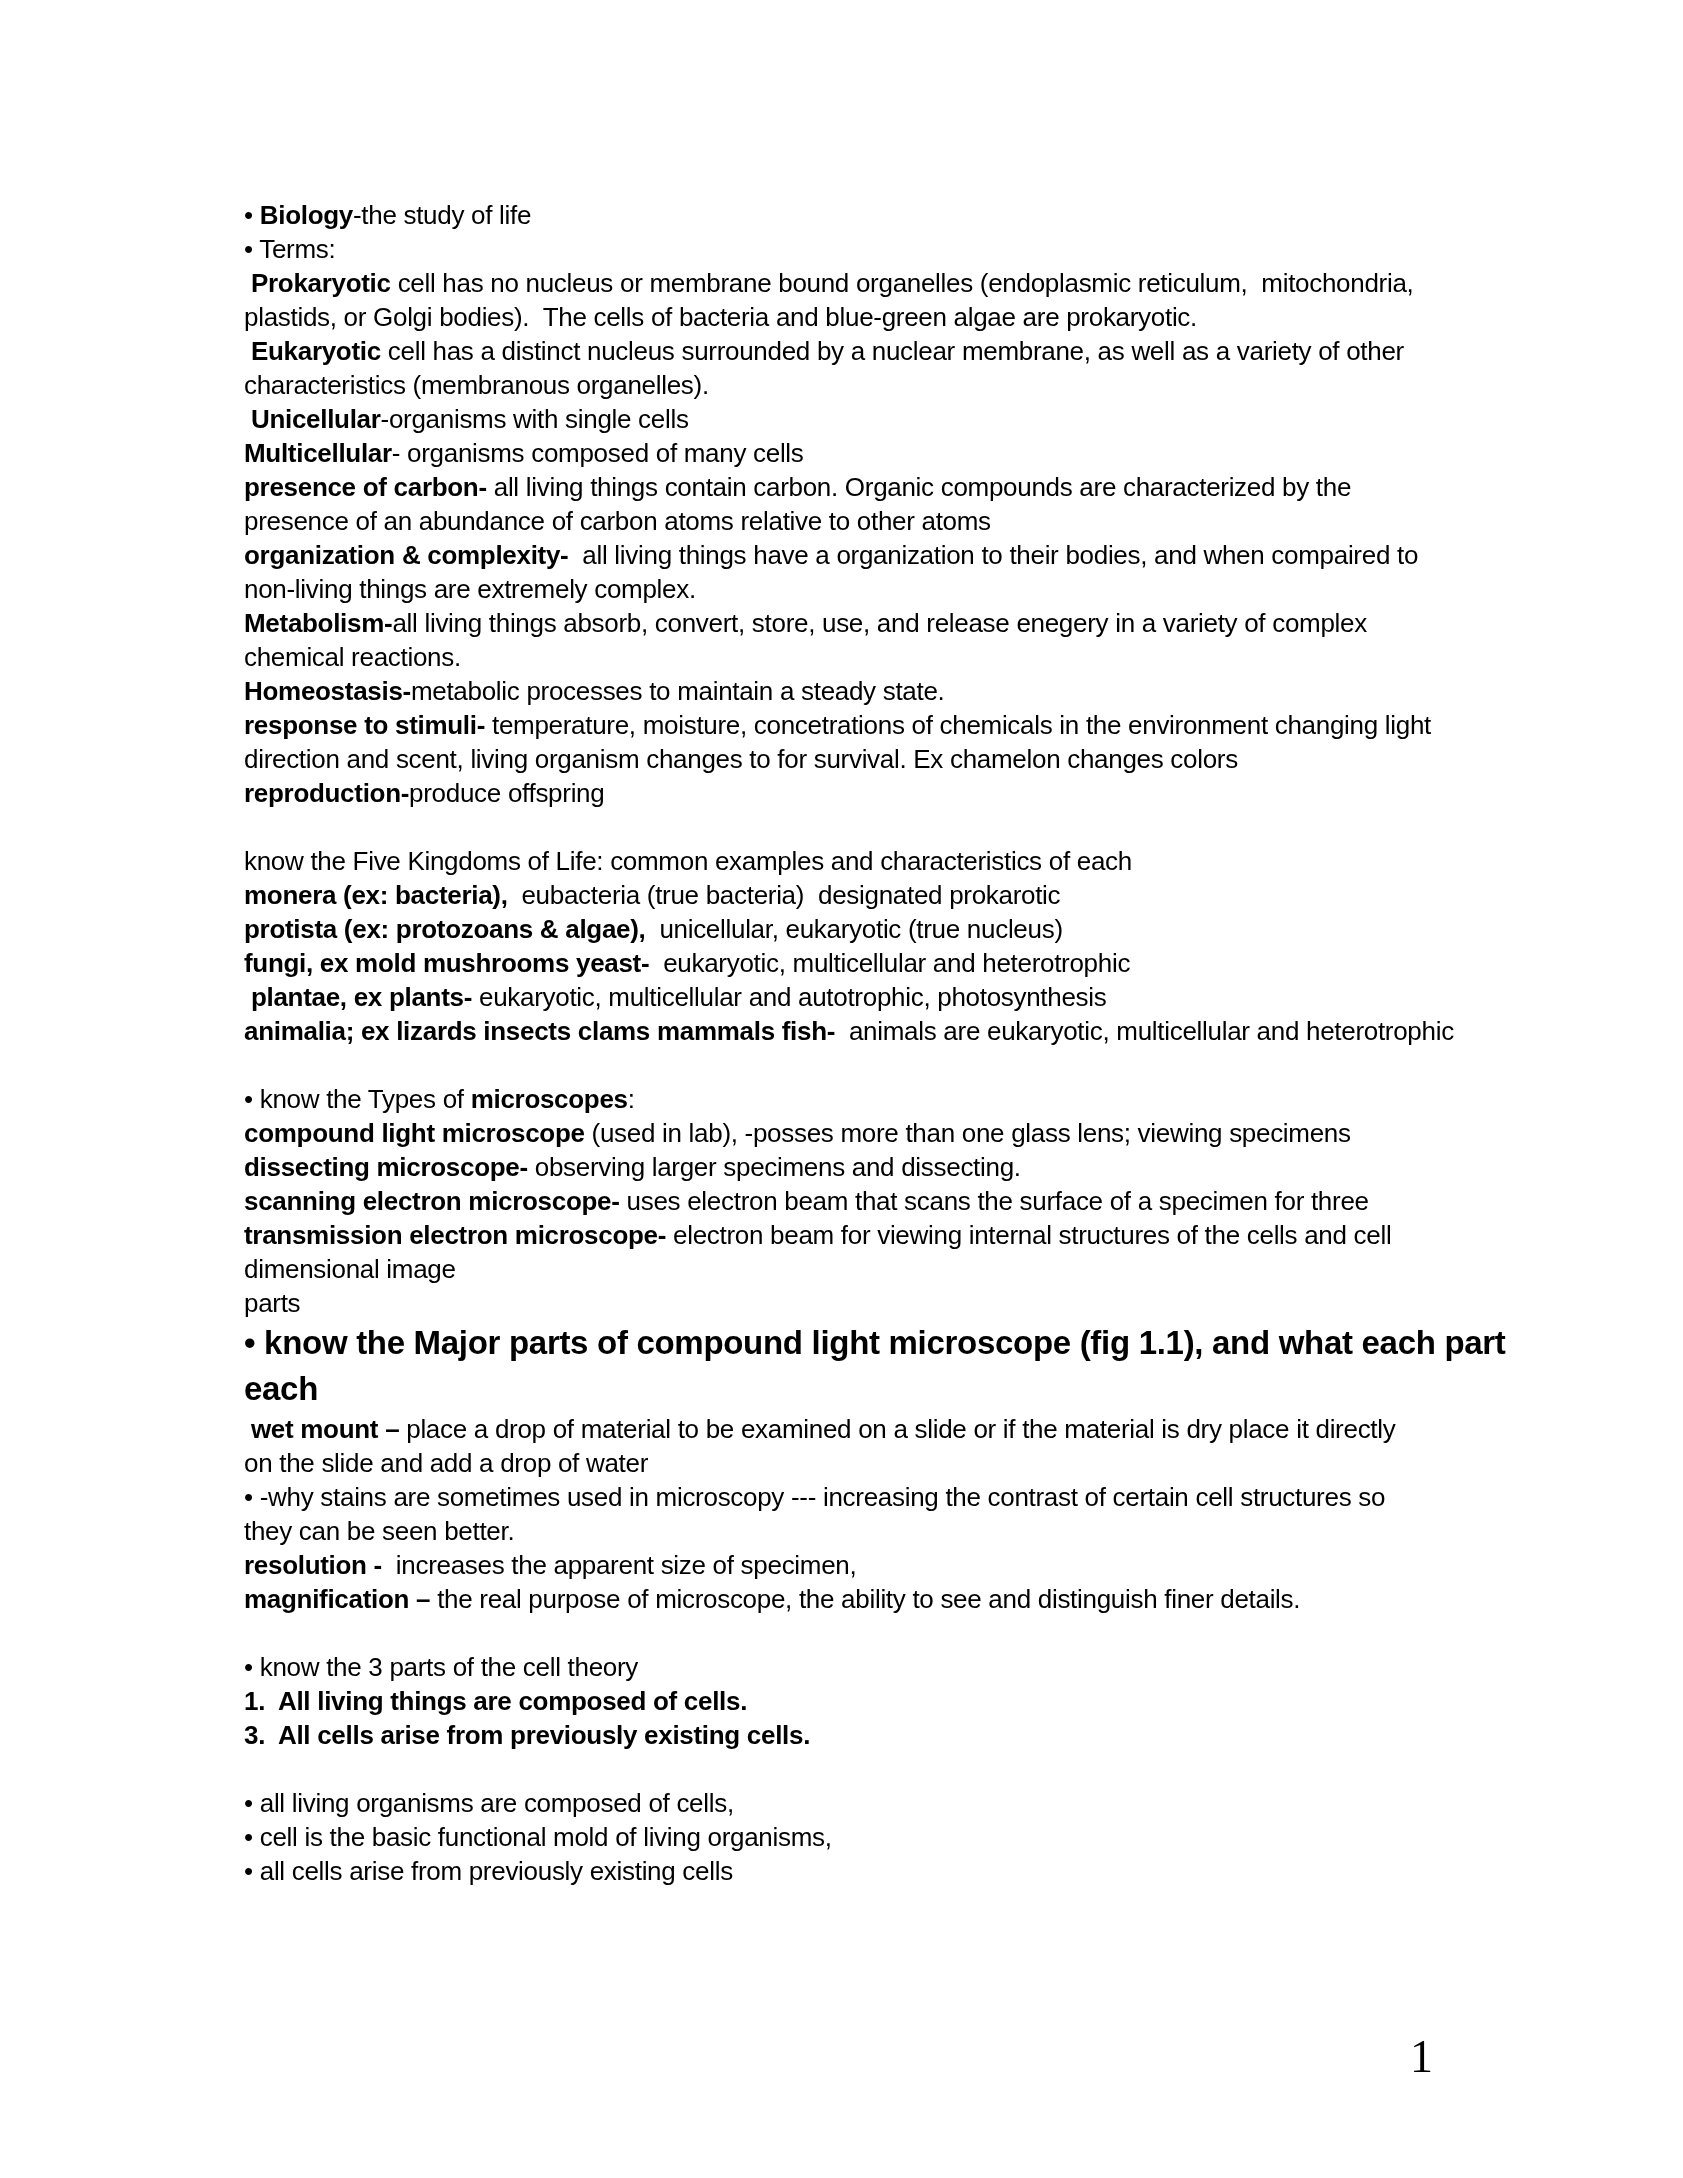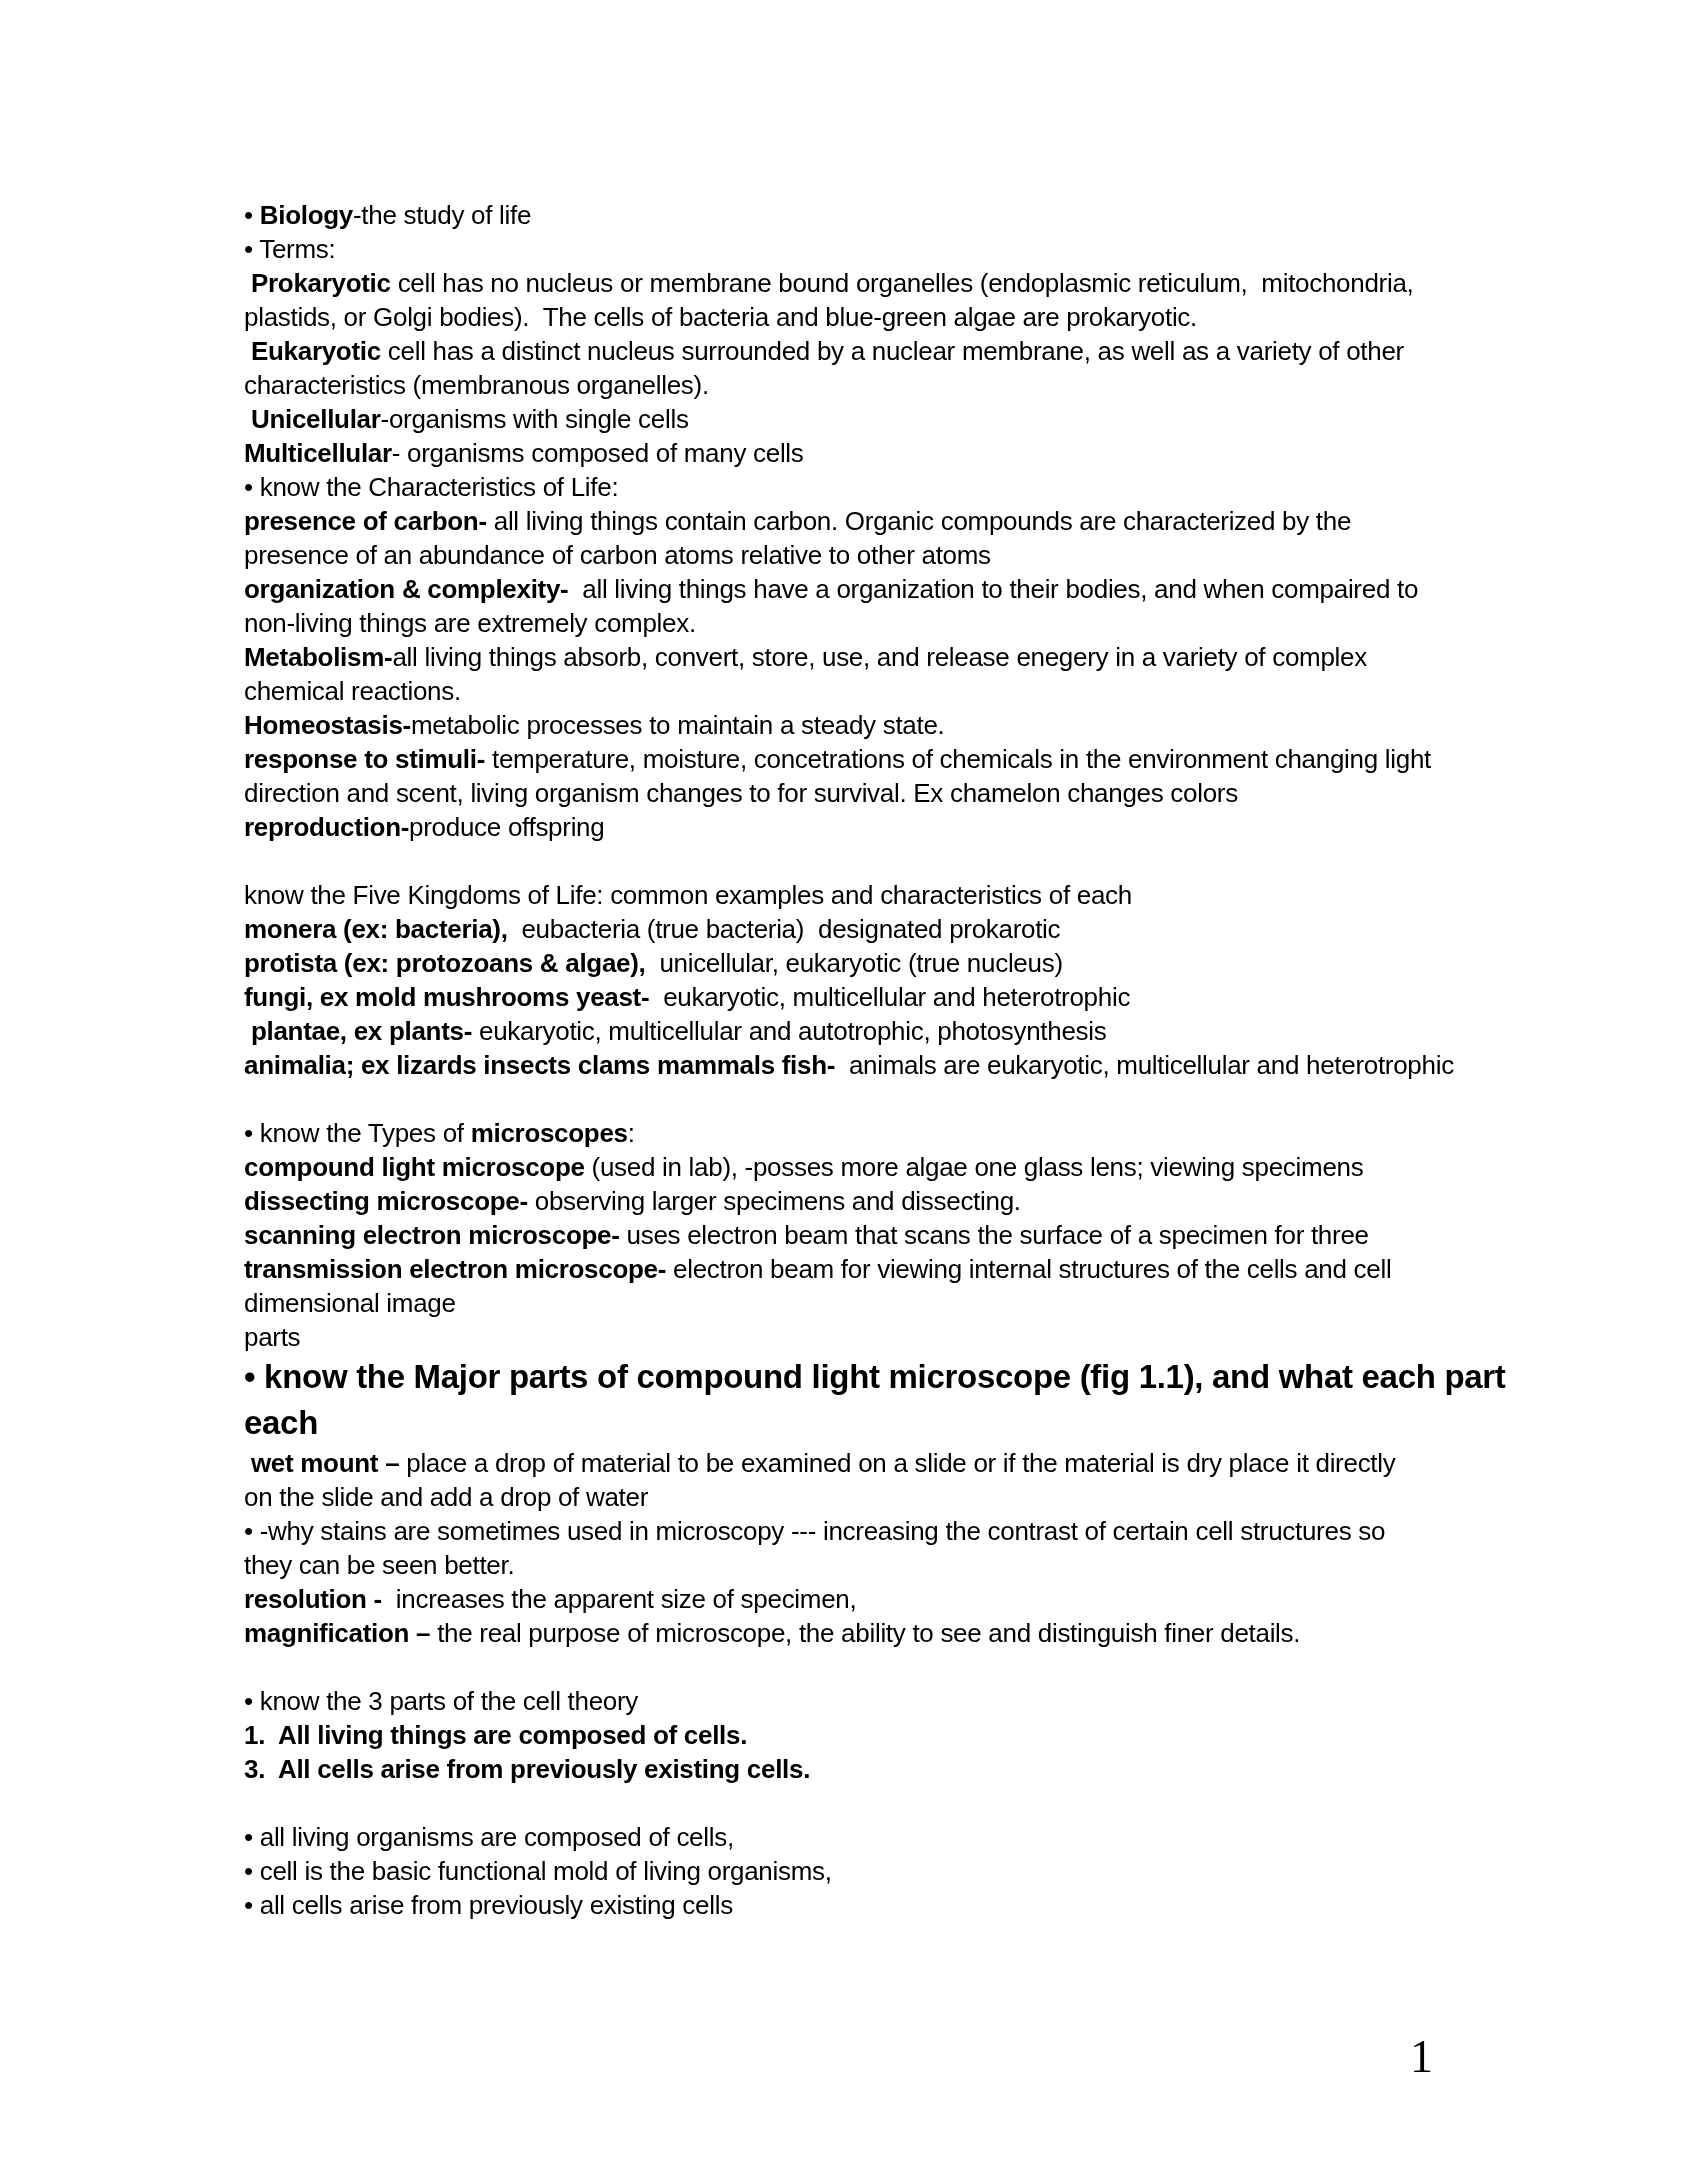--- a/index.html
+++ b/index.html
@@ -55,41 +55,40 @@
 <div class="page">
   <div class="content">
       <div class="line"><span>• </span><span class="b">Biology</span><span>-the study of life</span></div>
       <div class="line"><span>• Terms:</span></div>
       <div class="line"><span> </span><span class="b">Prokaryotic</span><span> cell has no nucleus or membrane bound organelles (endoplasmic reticulum,  mitochondria,</span></div>
       <div class="line"><span>plastids, or Golgi bodies).  The cells of bacteria and blue-green algae are prokaryotic.</span></div>
       <div class="line"><span> </span><span class="b">Eukaryotic</span><span> cell has a distinct nucleus surrounded by a nuclear membrane, as well as a variety of other</span></div>
       <div class="line"><span>characteristics (membranous organelles).</span></div>
       <div class="line"><span> </span><span class="b">Unicellular</span><span>-organisms with single cells</span></div>
       <div class="line"><span class="b">Multicellular</span><span>- organisms composed of many cells</span></div>
-      <div class="line"><span>• know the Characteristics of Life:</span></div>
       <div class="line"><span class="b">presence of carbon-</span><span> all living things contain carbon. Organic compounds are characterized by the</span></div>
       <div class="line"><span>presence of an abundance of carbon atoms relative to other atoms</span></div>
       <div class="line"><span class="b">organization &amp; complexity-</span><span>  all living things have a organization to their bodies, and when compaired to</span></div>
       <div class="line"><span>non-living things are extremely complex.</span></div>
       <div class="line"><span class="b">Metabolism-</span><span>all living things absorb, convert, store, use, and release enegery in a variety of complex</span></div>
       <div class="line"><span>chemical reactions.</span></div>
       <div class="line"><span class="b">Homeostasis-</span><span>metabolic processes to maintain a steady state.</span></div>
       <div class="line"><span class="b">response to stimuli-</span><span> temperature, moisture, concetrations of chemicals in the environment changing light</span></div>
       <div class="line"><span>direction and scent, living organism changes to for survival. Ex chamelon changes colors</span></div>
       <div class="line"><span class="b">reproduction-</span><span>produce offspring</span></div>
       <div class="line">&nbsp;</div>
       <div class="line"><span class="u">know the Five Kingdoms of Life: common examples and characteristics of each</span></div>
       <div class="line"><span class="b">monera (ex: bacteria),</span><span>  eubacteria (true bacteria)  designated prokarotic</span></div>
       <div class="line"><span class="b">protista (ex: protozoans &amp; algae),</span><span>  unicellular, eukaryotic (true nucleus)</span></div>
       <div class="line"><span class="b">fungi, ex mold mushrooms yeast-</span><span>  eukaryotic, multicellular and heterotrophic</span></div>
       <div class="line"><span> </span><span class="b">plantae, ex plants-</span><span> eukaryotic, multicellular and autotrophic, photosynthesis</span></div>
       <div class="line"><span class="b">animalia; ex lizards insects clams mammals fish-</span><span>  animals are eukaryotic, multicellular and heterotrophic</span></div>
       <div class="line">&nbsp;</div>
       <div class="line"><span>• </span><span class="u">know the Types of </span><span class="b u">microscopes</span><span>:</span></div>
-      <div class="line"><span class="b">compound light microscope</span><span> (used in lab), -posses more algae one glass lens; viewing specimens</span></div>
+      <div class="line"><span class="b">compound light microscope</span><span> (used in lab), -posses more than one glass lens; viewing specimens</span></div>
       <div class="line"><span class="b">dissecting microscope-</span><span> observing larger specimens and dissecting.</span></div>
       <div class="line"><span class="b">scanning electron microscope-</span><span> uses electron beam that scans the surface of a specimen for three</span></div>
       <div class="line"><span class="b">transmission electron microscope-</span><span> electron beam for viewing internal structures of the cells and cell</span></div>
       <div class="line"><span>dimensional image</span></div>
       <div class="line"><span>parts</span></div>
       <div class="line big"><span class="b">• know the Major parts of compound light microscope (fig 1.1), and what each part</span></div>
       <div class="line big"><span class="b">each</span></div>
       <div class="line"><span> </span><span class="b">wet mount –</span><span> place a drop of material to be examined on a slide or if the material is dry place it directly</span></div>
       <div class="line"><span>on the slide and add a drop of water</span></div>
       <div class="line"><span>• -why stains are sometimes used in microscopy --- increasing the contrast of certain cell structures so</span></div>

